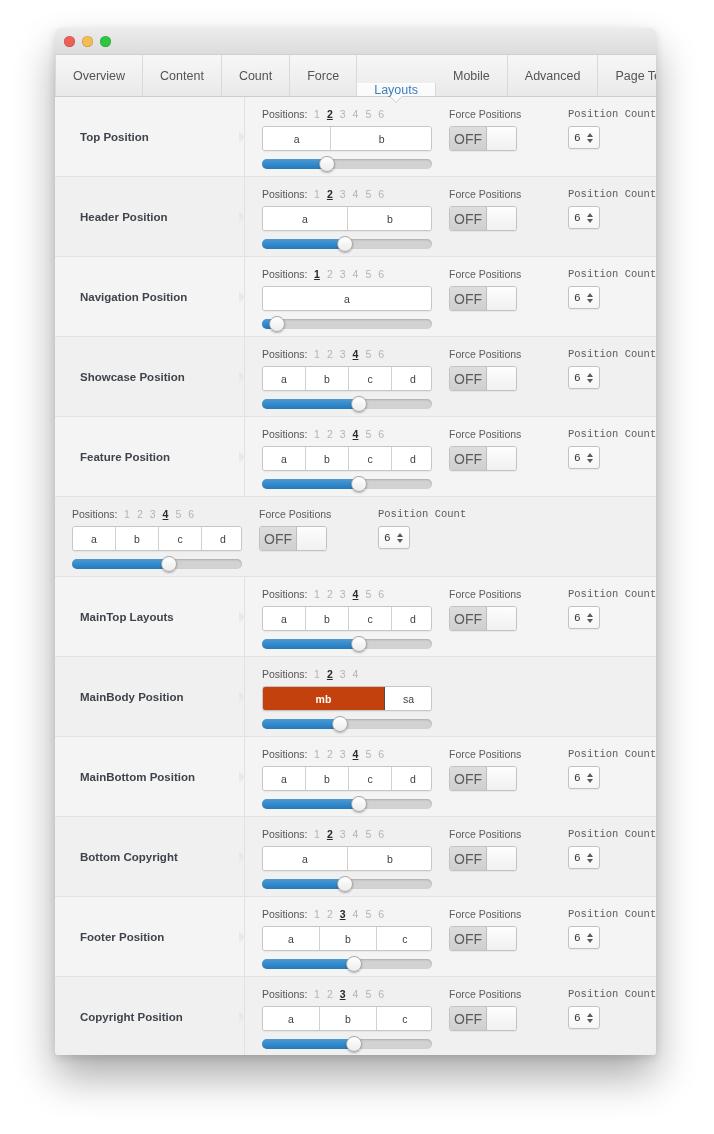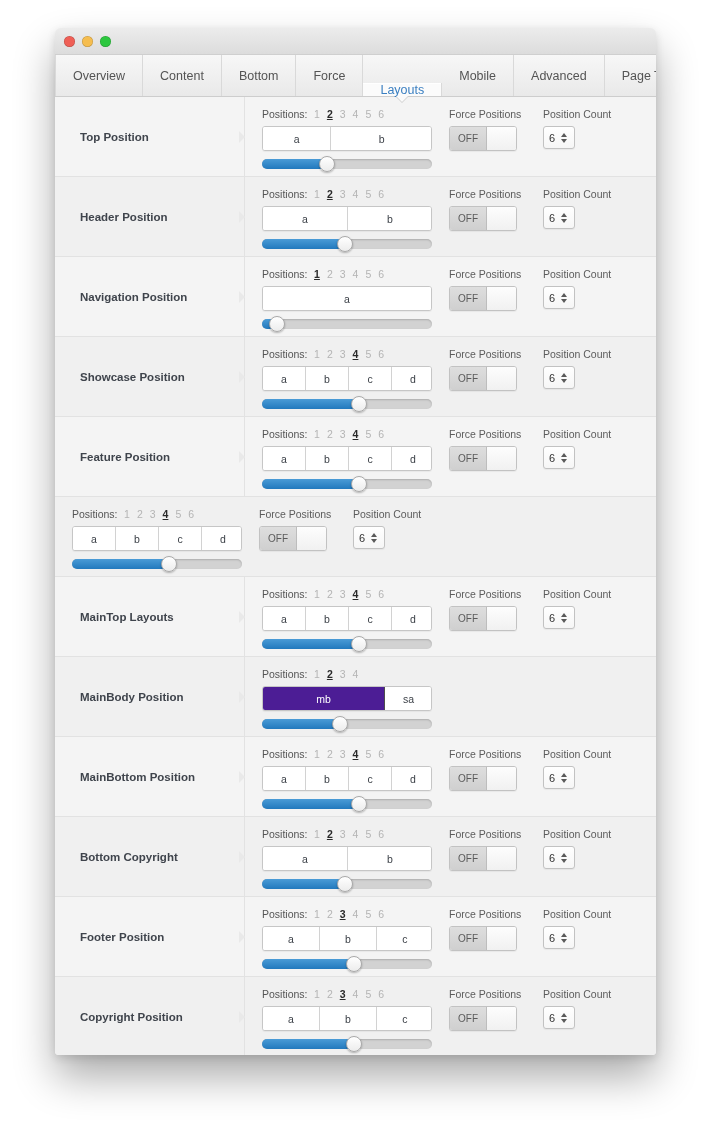--- a/index.html
+++ b/index.html
@@ -181,23 +181,23 @@
     align-items: center;
     justify-content: center;
     font-size: 10.5px;
     color: #3a3f46;
     border-right: 1px solid #d2d2d2;
     background: #ffffff;
     cursor: default;
   }
   .seg:last-child { border-right: none; }
   .seg.dark {
-    background: #4c1d95;
+    background: #c2410c;
     color: #ffffff;
-    font-weight: normal;
+    font-weight: bold;
     border-right-color: #4d4d4d;
   }
 
   .slider {
     margin-top: 8px;
     height: 10px;
     border-radius: 5px;
     background: #d2d2d2;
     box-shadow: inset 0 1px 2px rgba(0,0,0,0.18);
     position: relative;
@@ -215,21 +215,21 @@
     margin-left: -8px;
     border-radius: 50%;
     background: linear-gradient(#ffffff, #ececec);
     border: 1px solid #a9a9a9;
     box-sizing: border-box;
     box-shadow: 0 1px 2px rgba(0,0,0,0.28);
   }
 
   
   .ctrl-force { width: 88px; flex: 0 0 88px; margin-left: 17px; }
-  .ctrl-count { width: 70px; flex: 0 0 70px; margin-left: 6px; }
+  .ctrl-count { width: 70px; flex: 0 0 70px; margin-left: 31px; font-family: Liberation Mono, monospace; }
 
   .ctrl-caption {
     font-size: 10.5px;
     color: #5c5c5c;
     margin-bottom: 6px;
     line-height: 12px;
     white-space: nowrap;
   }
 
   .toggle {
@@ -241,21 +241,21 @@
     background: #fff;
     box-shadow: 0 1px 1px rgba(0,0,0,0.05);
   }
   .toggle-off-label {
     width: 36px;
     display: flex;
     align-items: center;
     justify-content: center;
     background: linear-gradient(#dedede, #cfcfcf);
     color: #5a5a5a;
-    font-size: 10px;
+    font-size: 14px;
     border-right: 1px solid #bdbdbd;
   }
   .toggle-thumb {
     width: 29px;
     background: linear-gradient(#fdfdfd, #f1f1f1);
   }
 
   .stepper {
     display: inline-flex;
     align-items: center;
@@ -294,21 +294,21 @@
 
   <div id="titlebar">
     <div class="tl-dot tl-close"></div>
     <div class="tl-dot tl-min"></div>
     <div class="tl-dot tl-max"></div>
   </div>
 
   <div id="tabbar">
       <div class="tab">Overview</div>
       <div class="tab">Content</div>
-      <div class="tab">Bottom</div>
+      <div class="tab">Count</div>
       <div class="tab">Force</div>
       <div class="tab active">Layouts</div>
       <div class="tab">Mobile</div>
       <div class="tab">Advanced</div>
       <div class="tab">Page Templates</div>
     </div>
 
   <div id="content">
       <div class="row">
         <div class="row-label">

